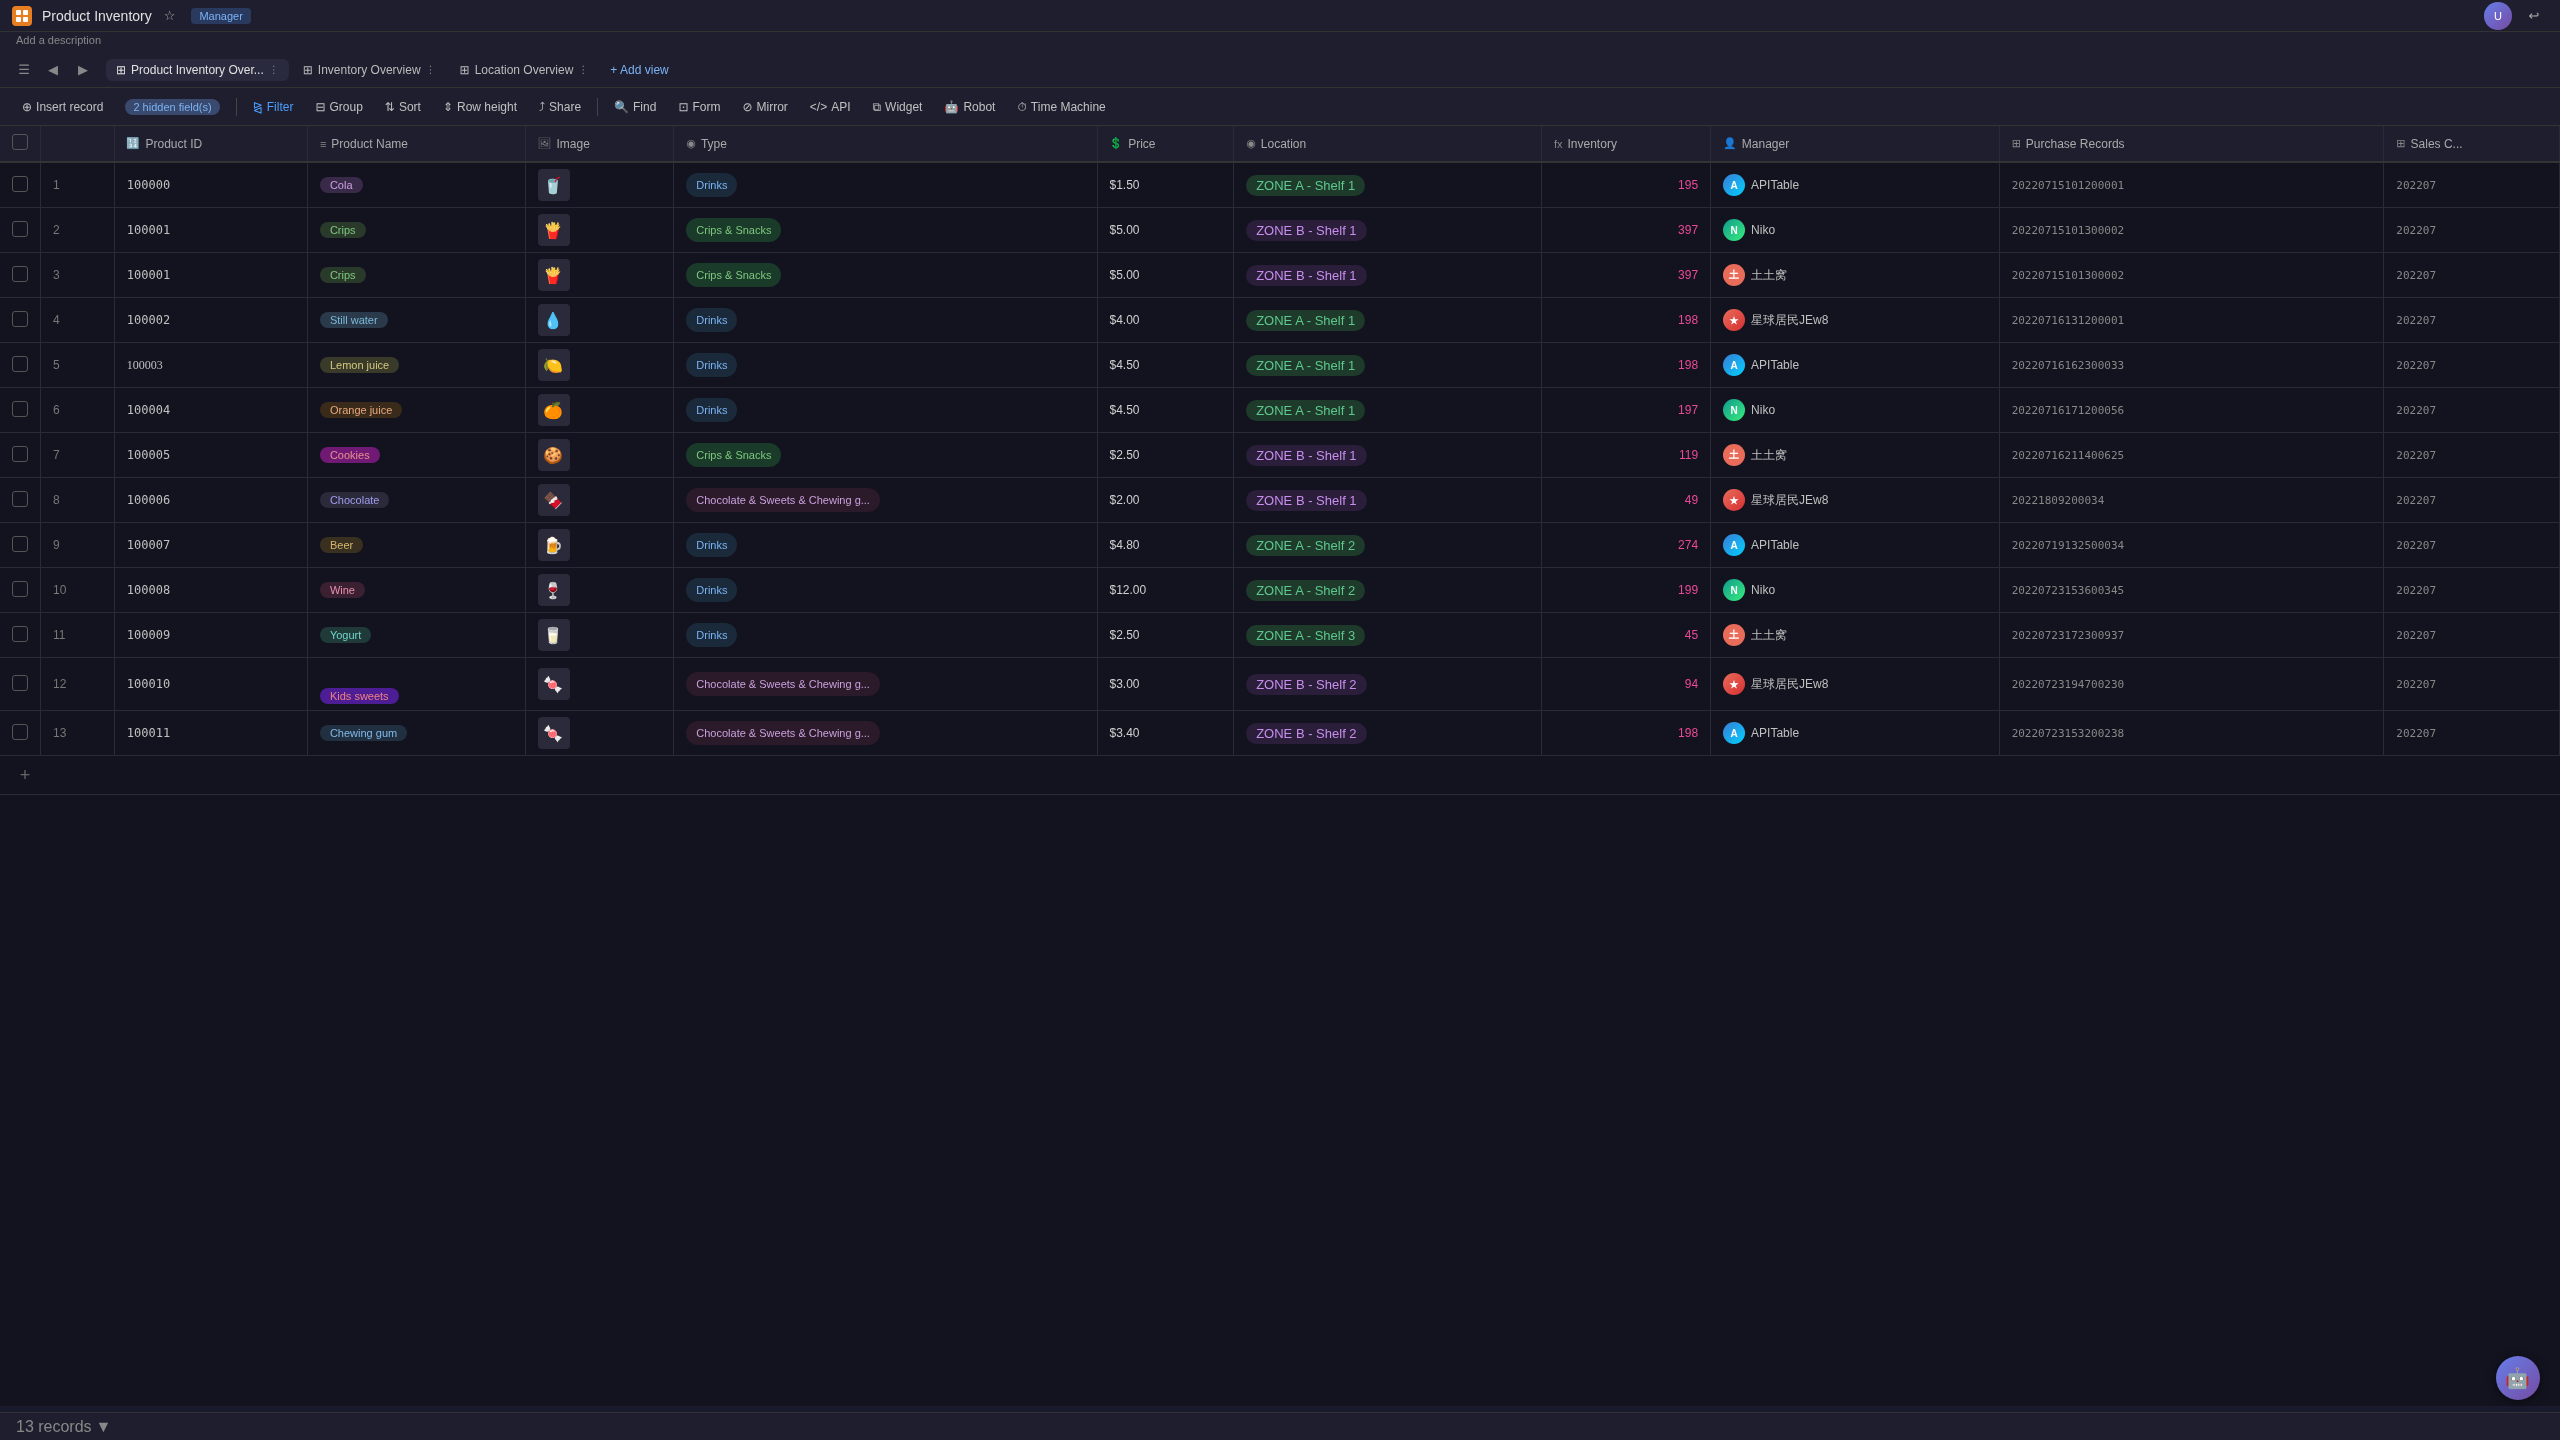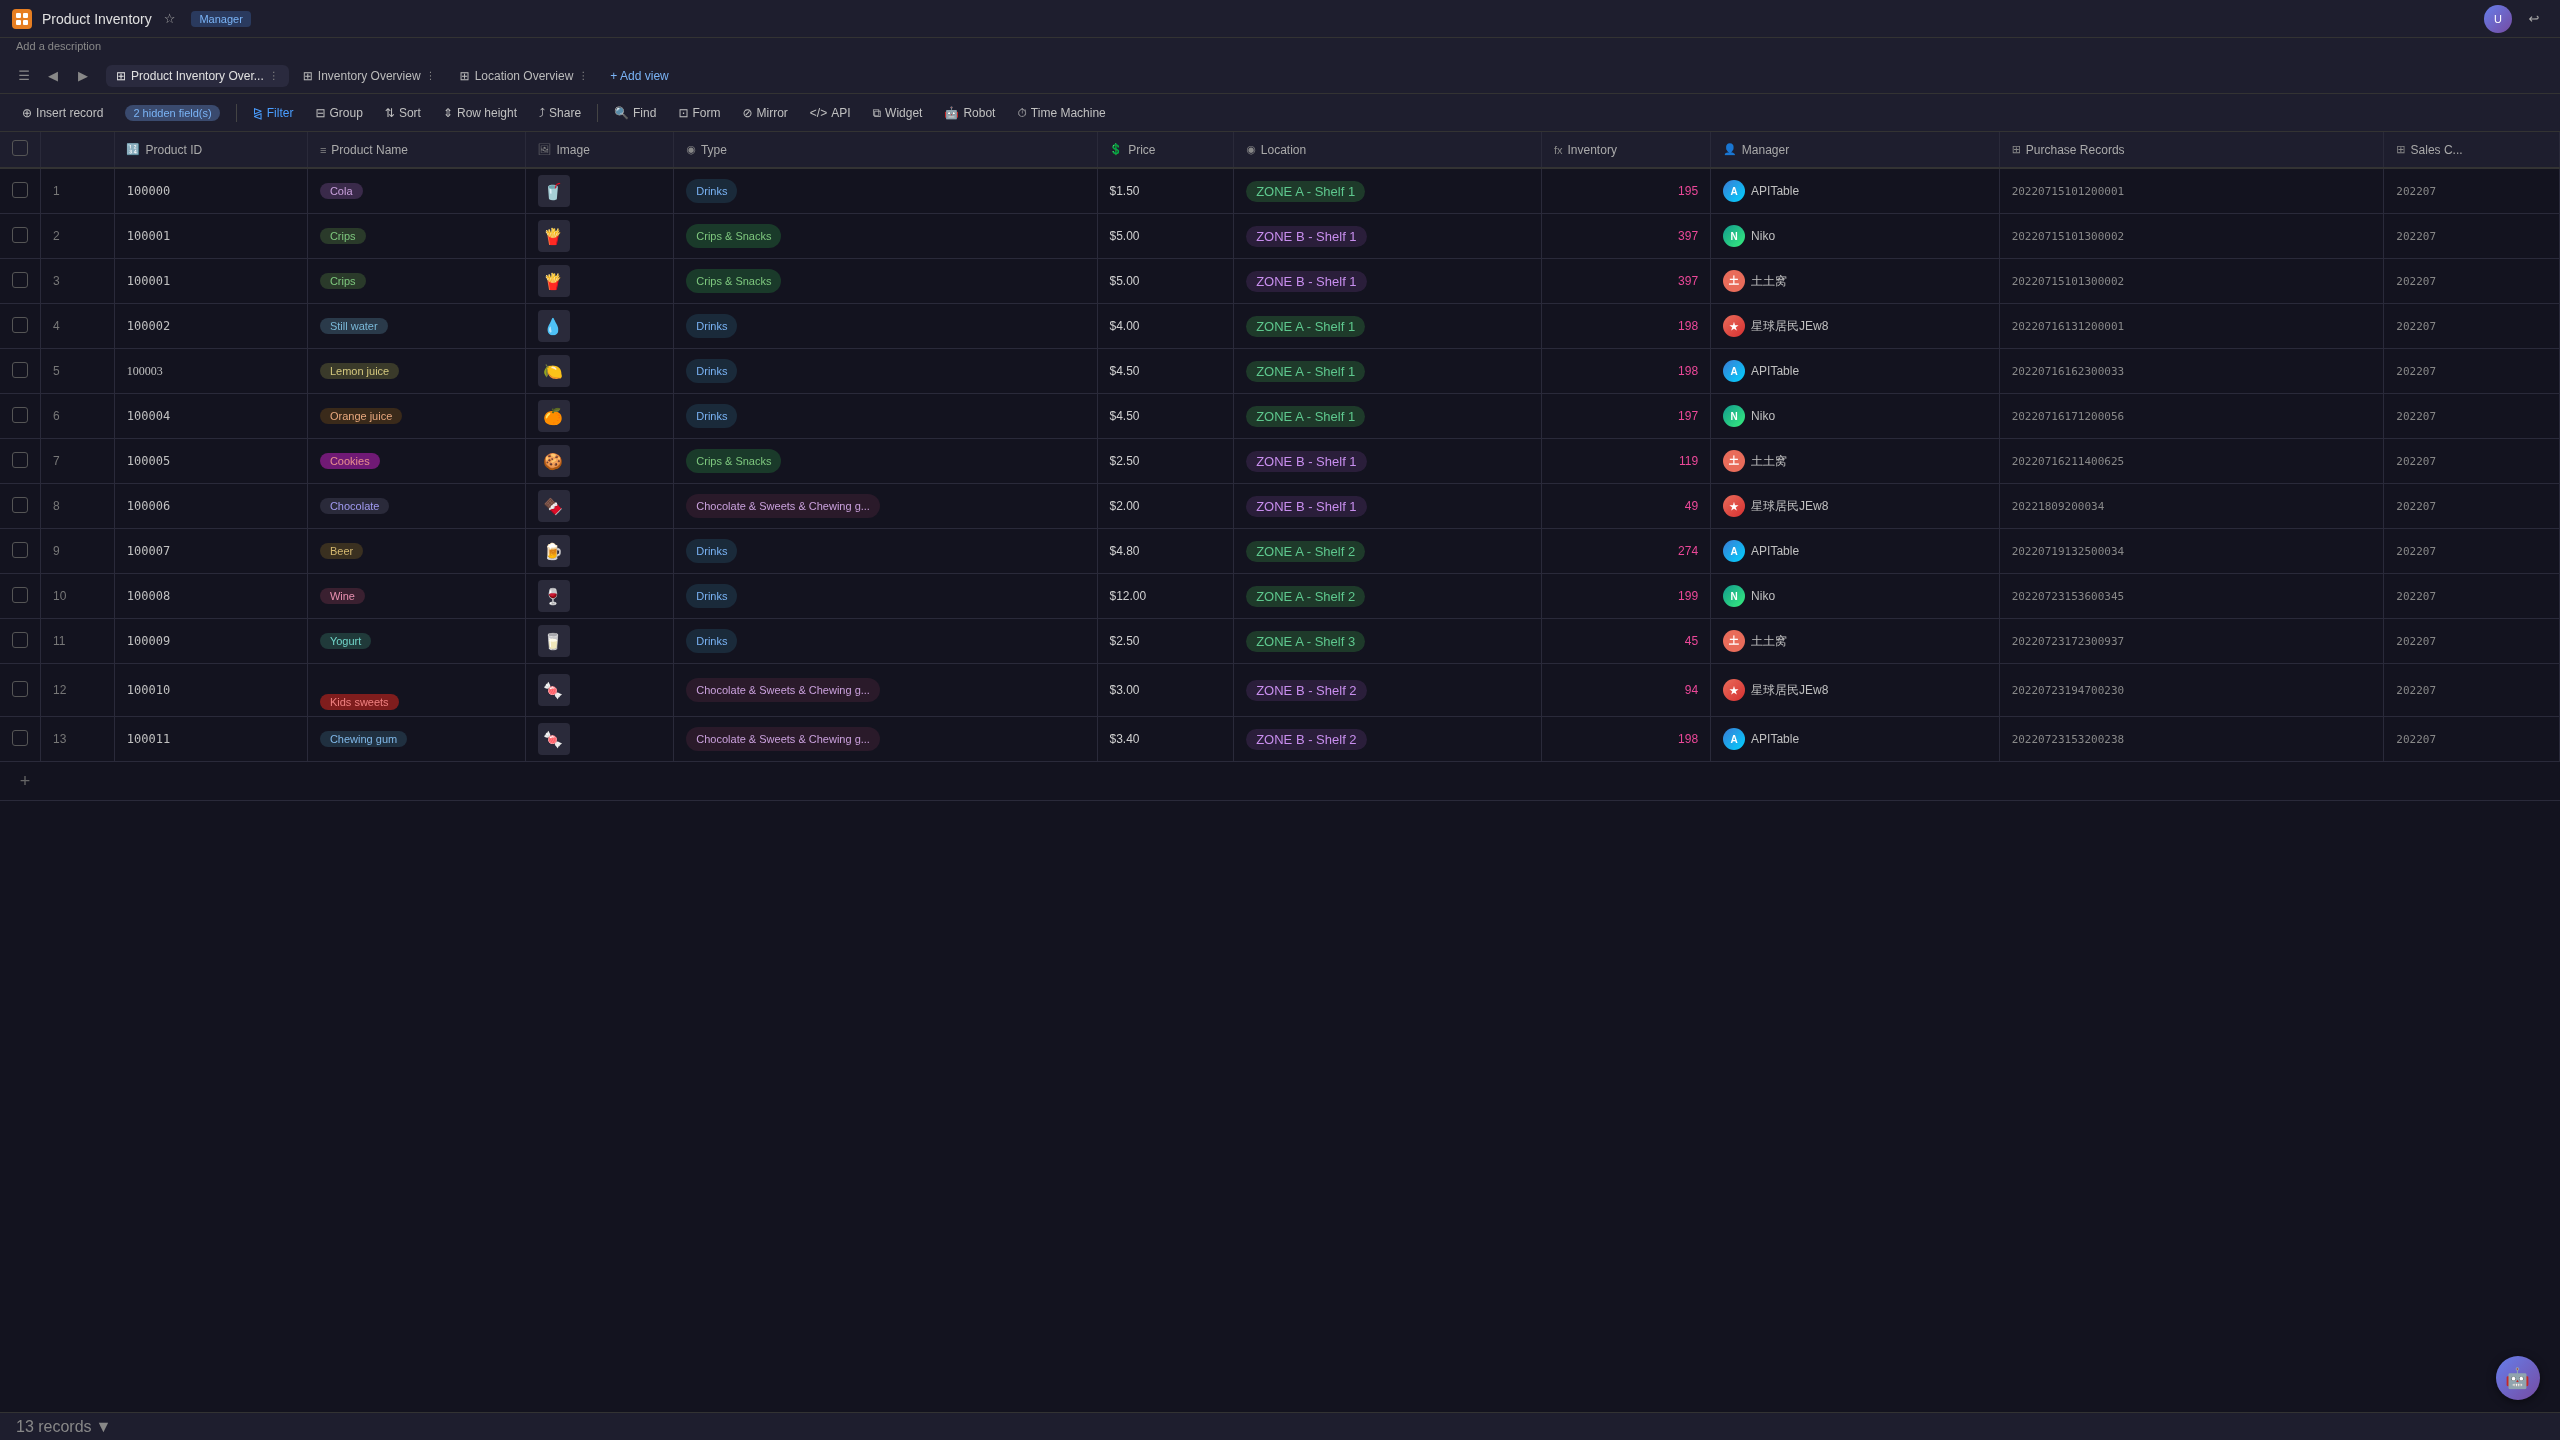--- a/index.html
+++ b/index.html
@@ -11,21 +11,21 @@
       height: 100vh;
       overflow: hidden;
     }
 
     
     .title-bar {
       display: flex;
       align-items: center;
       background: #1e1e2e;
       padding: 0 12px;
-      height: 38px;
+      height: 32px;
       border-bottom: 1px solid #333;
       gap: 10px;
     }
     .app-icon {
       width: 20px; height: 20px;
       background: #e67e22;
       border-radius: 4px;
       display: flex; align-items: center; justify-content: center;
       color: white; font-size: 11px; font-weight: bold;
     }
@@ -199,21 +199,21 @@
     .chip-cola { background: #3a2a4a; color: #c9a0dc; }
     .chip-crips { background: #2a3a2a; color: #7ec87e; }
     .chip-stillwater { background: #2a3a4a; color: #7ab8d8; }
     .chip-lemon { background: #3a3a2a; color: #d4c87e; }
     .chip-orange { background: #3a2a1a; color: #e8a87e; }
     .chip-cookies { background: #701a75; color: #e8908e; }
     .chip-chocolate { background: #2a2a3a; color: #a09af0; }
     .chip-beer { background: #3a3020; color: #d4b870; }
     .chip-wine { background: #3a2030; color: #e890b0; }
     .chip-yogurt { background: #203a3a; color: #70d4c8; }
-    .chip-kidssweets { background: #7f1d1d; color: #f08080; margin-top: 24px; }
+    .chip-kidssweets { background: #4c1d95; color: #f08080; margin-top: 24px; }
     .chip-chewinggum { background: #203040; color: #80b8e8; }
 
     
     .type-badge {
       display: inline-block;
       padding: 6px 10px;
       border-radius: 12px;
       font-size: 11px;
       background: #252535;
       color: #a0a0c0;

